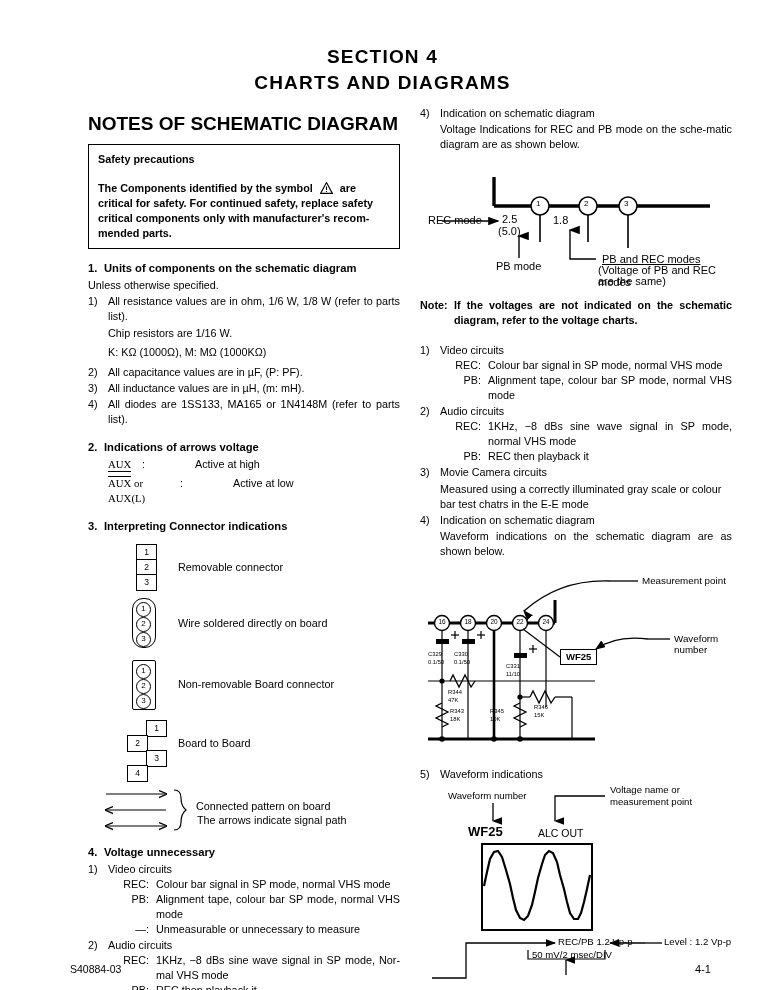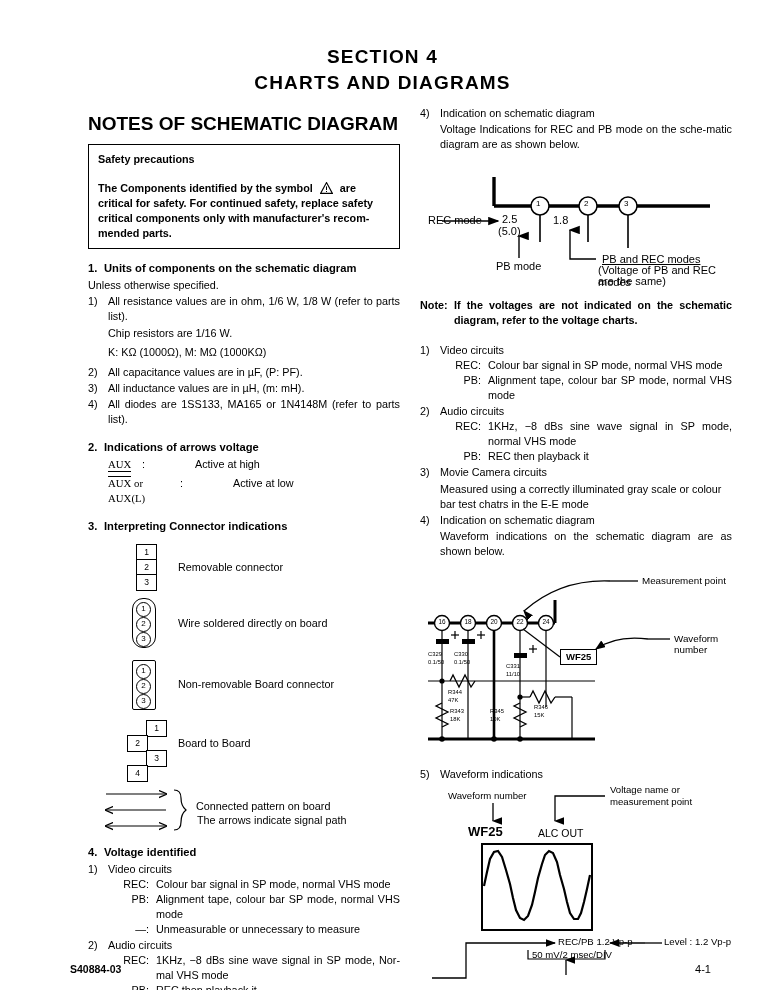--- a/index.html
+++ b/index.html
@@ -103,21 +103,21 @@
     font-size:9.5px;font-weight:bold;padding:1px 5px 2px 5px;
   }
 
   
   .wavefig{position:relative;height:205px;margin-top:4px;}
   .wavefig svg{position:absolute;left:0;top:0;}
   .wv-t{position:absolute;font-size:9.6px;line-height:1.25;}
   .wv-big{position:absolute;font-size:13px;font-weight:bold;}
 
   
-  .foot-l{position:absolute;left:70px;top:963px;font-size:10.5px;font-weight:bold;}
+  .foot-l{position:absolute;left:70px;top:963px;font-size:10.5px;}
   .foot-r{position:absolute;right:54px;top:963px;font-size:11px;}
 </style>
 </head>
 <body>
 
 <div class="page">
 
   <div class="sec-title">SECTION  4</div>
   <div class="sec-title2">CHARTS  AND  DIAGRAMS</div>
 
@@ -235,21 +235,21 @@
           <line x1="18" y1="40" x2="78" y2="40" stroke="#000" stroke-width="1.2" marker-start="url(#ah2)" marker-end="url(#ah)"></line>
           <path d="M86,4 q7,0 7,8 q0,8 5,12 q-5,4 -5,12 q0,8 -7,8" fill="none" stroke="#000" stroke-width="1.2"></path>
         </svg>
         <div class="clabel" style="left:108px;top:13px;">Connected pattern on board</div>
         <div class="clabel" style="left:109px;top:27px;">The arrows indicate signal path</div>
       </div>
     </div>
 
     <div class="sec" style="margin-top:8px;">
       <div class="sec-h">
-        <span class="num">4.</span><span>Voltage identified</span>
+        <span class="num">4.</span><span>Voltage unnecessary</span>
       </div>
 
       <div class="lrow">
         <span class="mk">1)</span>
         <span class="tx">Video circuits</span>
       </div>
       <div class="defrow2">
         <span class="k">REC</span>
         <span class="c">:</span>
         <span class="v">Colour bar signal in SP mode, normal VHS mode</span>

